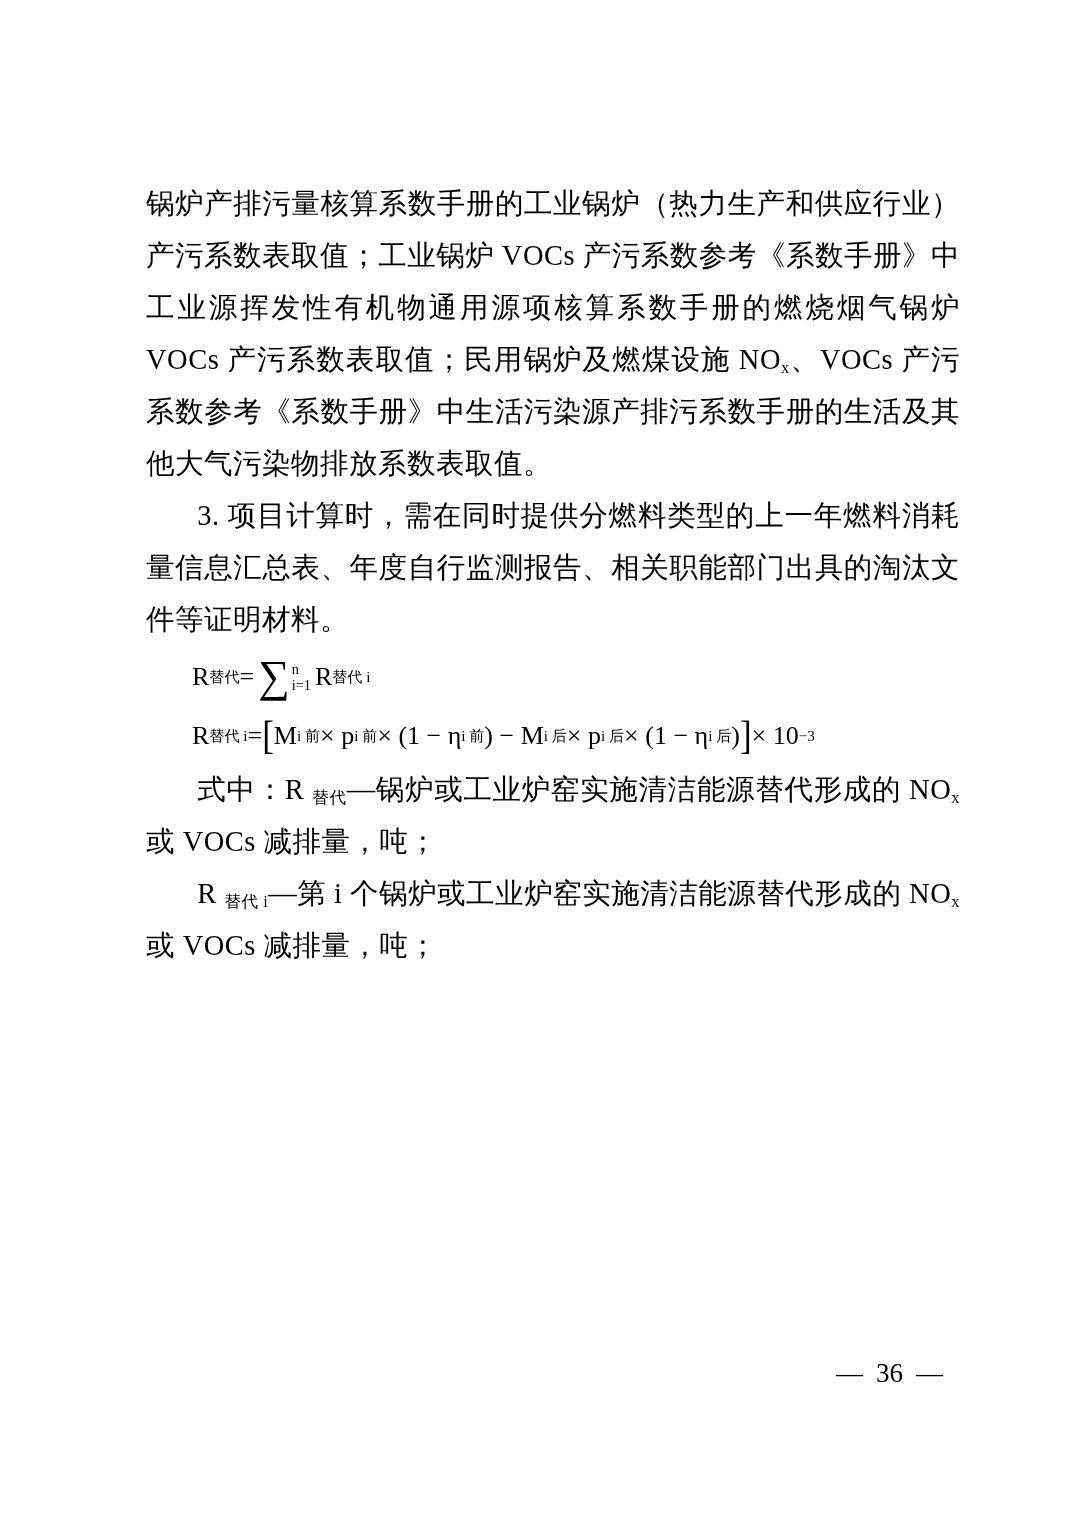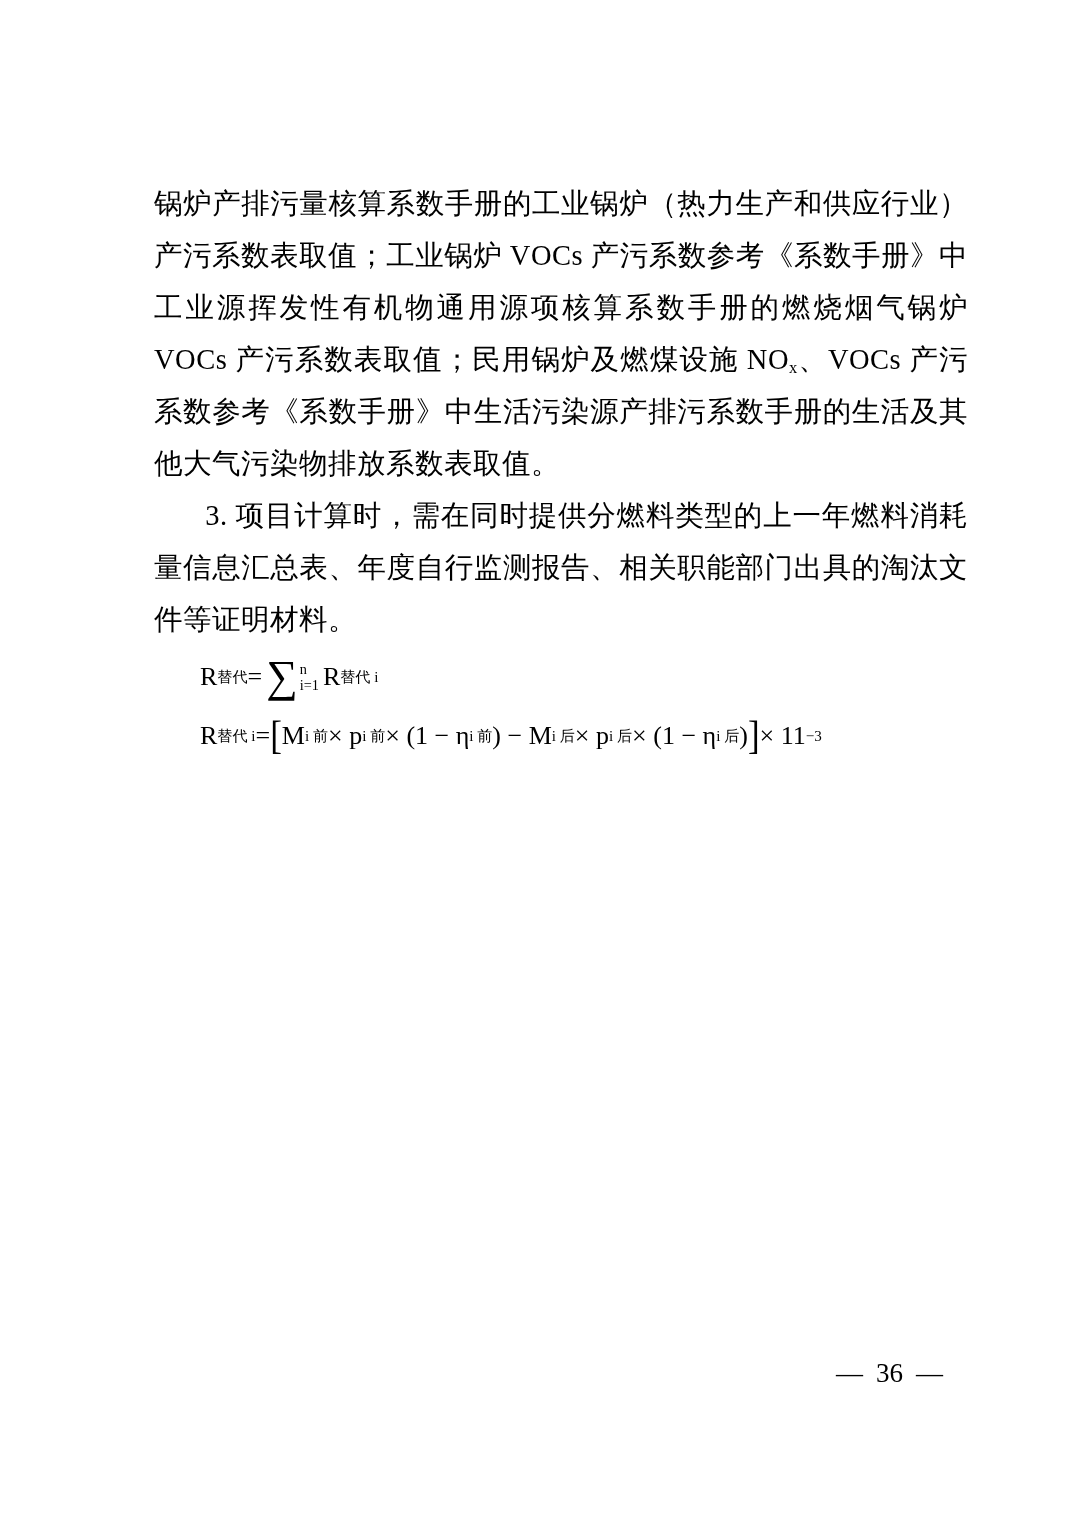--- a/index.html
+++ b/index.html
@@ -11,21 +11,21 @@
     position:relative;
     width:1080px;
     height:1527px;
     margin:0 auto;
     background:#ffffff;
     color:#000000;
     overflow:hidden;
   }
   .doc-body{
     position:absolute;
-    left:154px;
+    left:146px;
     top:178px;
     width:814px;
   }
   .para{
     margin:0;
     font-size:28.5px;
     line-height:52px;
     text-align:justify;
     text-justify:inter-ideograph;
     letter-spacing:0.5px;
@@ -122,22 +122,24 @@
         <span> × (1 − η</span>
         <sub>i 前</sub>
         <span>) − M</span>
         <sub>i 后</sub>
         <span> × p</span>
         <sub>i 后</sub>
         <span> × (1 − η</span>
         <sub>i 后</sub>
         <span>) </span>
         <span class="big">]</span>
-        <span> × 11</span>
+        <span> × 10</span>
         <sup>−3</sup>
       </div>
+      <p class="para indent"><span>式中：R </span><sub>替代</sub><span>—锅炉或工业炉窑实施清洁能源替代形成的 NO</span><sub>x</sub><span> 或 VOCs 减排量，吨；</span></p>
+      <p class="para indent"><span>R </span><sub>替代 i</sub><span>—第 i 个锅炉或工业炉窑实施清洁能源替代形成的 NO</span><sub>x</sub><span> 或 VOCs 减排量，吨；</span></p>
     </div>
   <div class="page-number">
     <span>—</span>
     <span>36</span>
     <span>—</span>
   </div>
 </div>
 
 </body></html>

